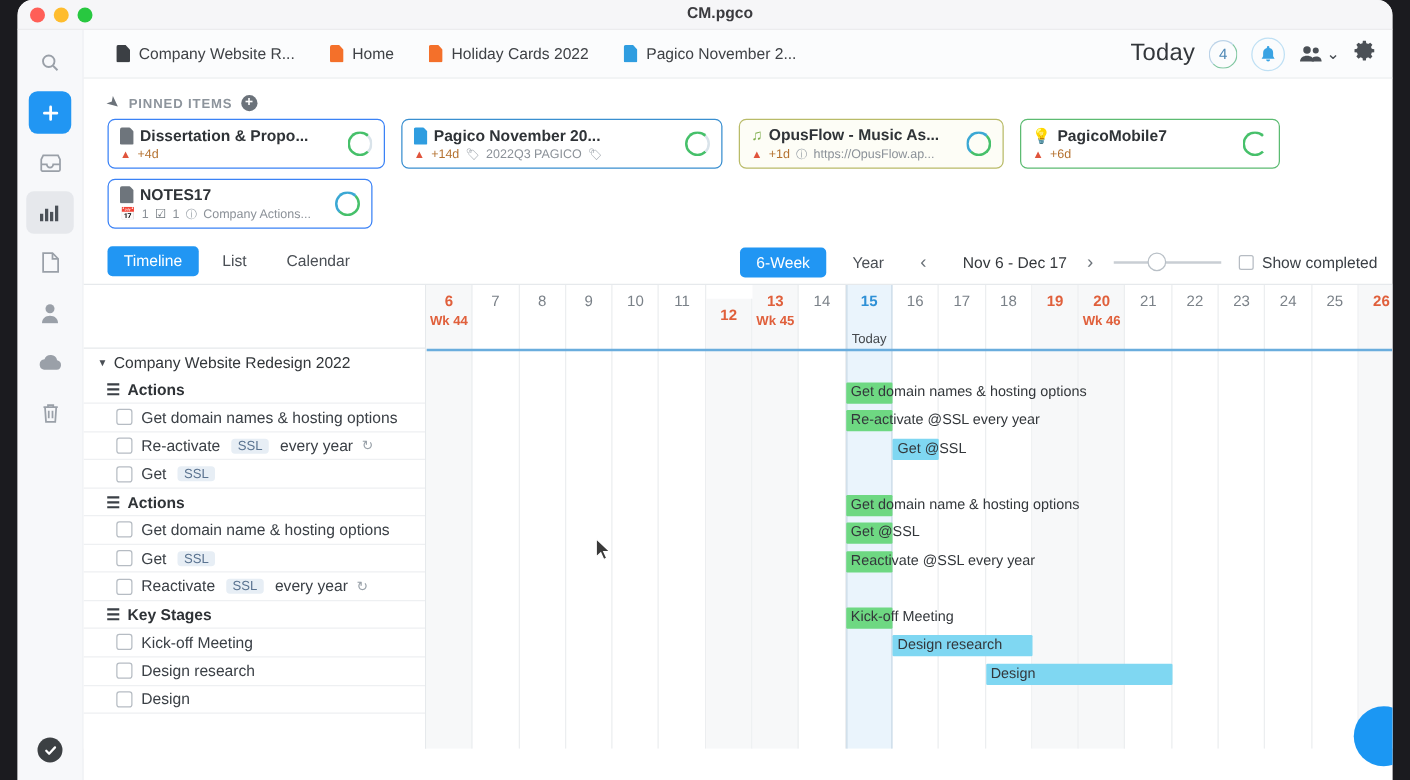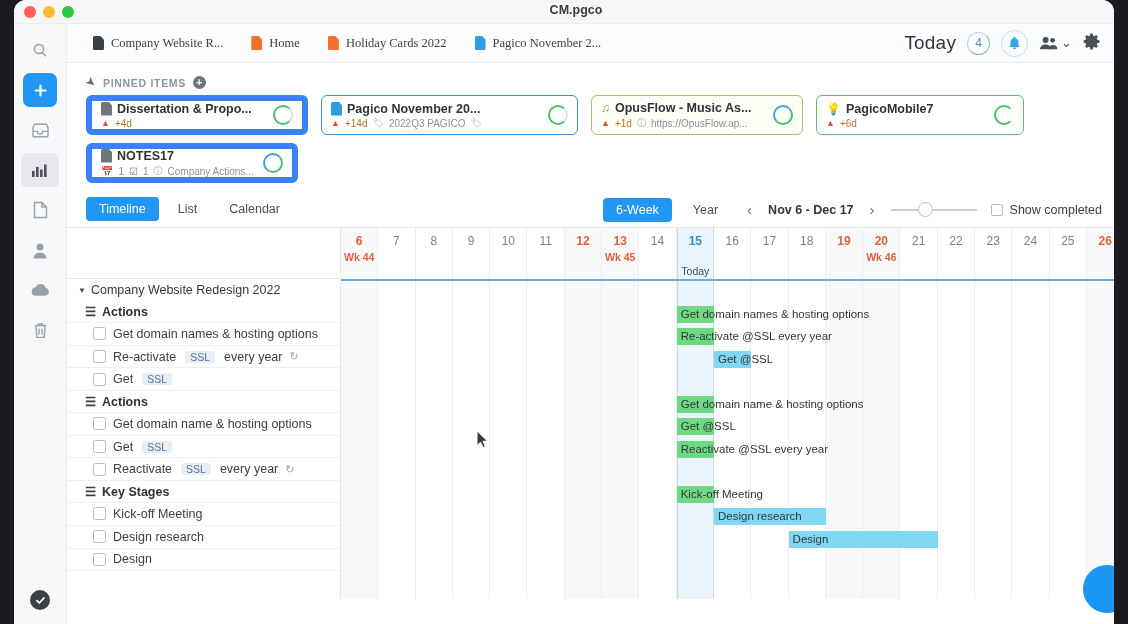--- a/index.html
+++ b/index.html
@@ -50,21 +50,21 @@
     width:20px;height:20px;border-radius:50%;background:#3c4043;color:#fff;
     display:flex;align-items:center;justify-content:center;margin:0 auto;font-size:12px;
   }
 
   
   .topbar {
     position:absolute; left:53px; top:24px; right:0; height:39px;
     background:#fbfcfd; border-bottom:1px solid #e9ebee;
     display:flex; align-items:center;
   }
-  .tabs { display:flex; gap:0; padding-left:12px; flex:1;font-family:Liberation Serif, serif; }
+  .tabs { display:flex; gap:0; padding-left:12px; flex:1; }
   .tab {
     display:flex; align-items:center; gap:7px; padding:0 14px;
     font-size:12.5px; color:#3f4246; cursor:pointer; height:39px;
   }
   .fileicon { width:11px; height:14px; position:relative; flex:none; }
   .fileicon::before{
     content:""; position:absolute; inset:0; border-radius:1.5px;
     background:currentColor;
     clip-path: polygon(0 0, 68% 0, 100% 27%, 100% 100%, 0 100%);
   }
@@ -93,21 +93,21 @@
     color:#8d949c; font-weight:bold;
   }
   .pin-ico { transform:rotate(40deg); color:#6b727a; font-size:11px; }
   .plus-circle {
     width:13px;height:13px;border-radius:50%;background:#6b727a;color:#fff;
     display:flex;align-items:center;justify-content:center;font-size:11px;line-height:1;
     font-weight:bold; cursor:pointer;
   }
   .pin-row { display:flex; gap:13px; padding:0 0 0 19px; margin-bottom:8px; flex-wrap:nowrap; }
   .pin-card {
-    position:relative; border:6px solid #3b82f6; border-radius:6px;
+    position:relative; border:1px solid #3b82f6; border-radius:6px;
     background:#fff; padding:6px 10px 6px 9px; height:40px;
     display:flex; flex-direction:column; justify-content:center;
     cursor:pointer; min-width:0;
   }
   .pin-card.sel-blue { border:1.6px solid #3a8fd0; }
   .pin-card.sel-olive { border:1.6px solid #b9bb68; }
   .pin-card.sel-green { border:1.6px solid #5cbb72; }
   .pin-t1 { display:flex; align-items:center; gap:5px; font-size:12.5px; font-weight:bold; color:#2f3337; white-space:nowrap; }
   .pin-t2 { display:flex; align-items:center; gap:5px; font-size:10px; color:#8b9198; margin-top:2px; white-space:nowrap; }
   .warn { color:#e0543c; font-size:9px; }
@@ -128,21 +128,21 @@
   }
   .seg {
     font-size:12.5px; padding:5px 13px; border-radius:4px; color:#4a4f55; cursor:pointer;
   }
   .seg.on { background:#2196f3; color:#fff; }
   .viewbar-right {
     position:absolute; right:12px; top:0; height:37px;
     display:flex; align-items:center; gap:14px;
   }
   .arrow { color:#6c737a; font-size:15px; cursor:pointer; padding:0 2px;}
-  .range { font-size:12.5px; color:#33373b; font-weight:bold; }
+  .range { font-size:12.5px; color:#33373b; font-weight:normal;margin-left:13px; }
   .slider { position:relative; width:86px; height:14px; display:flex; align-items:center; cursor:pointer;}
   .slider .track { width:100%; height:2px; background:#c9ced4; }
   .slider .knob {
     position:absolute; left:27px; width:15px;height:15px;border-radius:50%;
     background:#fff; border:1.5px solid #b9c0c7;
   }
   .chk { display:flex; align-items:center; gap:7px; font-size:12.5px; color:#3b4046; cursor:pointer;}
   .chk .box { width:12px;height:12px;border:1.4px solid #b6bcc3; border-radius:2px; background:#fff;}
 
   
@@ -520,21 +520,21 @@
               <div class="day-col" style="left: 149.2px; width: 37.3px;">
                 <div class="day-hdr">
                   <div class="daynum">10</div>
                 </div>
               </div>
               <div class="day-col" style="left: 186.5px; width: 37.3px;">
                 <div class="day-hdr">
                   <div class="daynum">11</div>
                 </div>
               </div>
-              <div class="day-col weekend" style="left: 223.8px; width: 37.3px;">
+              <div class="day-col weekend" style="left: 223.8px; width: 37.3px; margin-top: 11px;">
                 <div class="day-hdr">
                   <div class="daynum wk">12</div>
                 </div>
               </div>
               <div class="day-col weekend" style="left: 261.1px; width: 37.3px;">
                 <div class="day-hdr">
                   <div class="daynum wk">13</div>
                   <div class="wklbl">Wk 45</div>
                 </div>
               </div>

